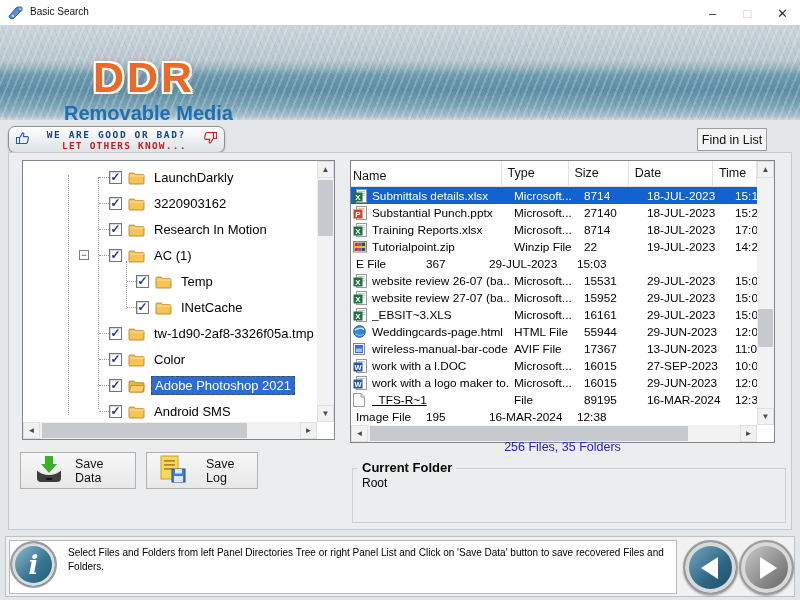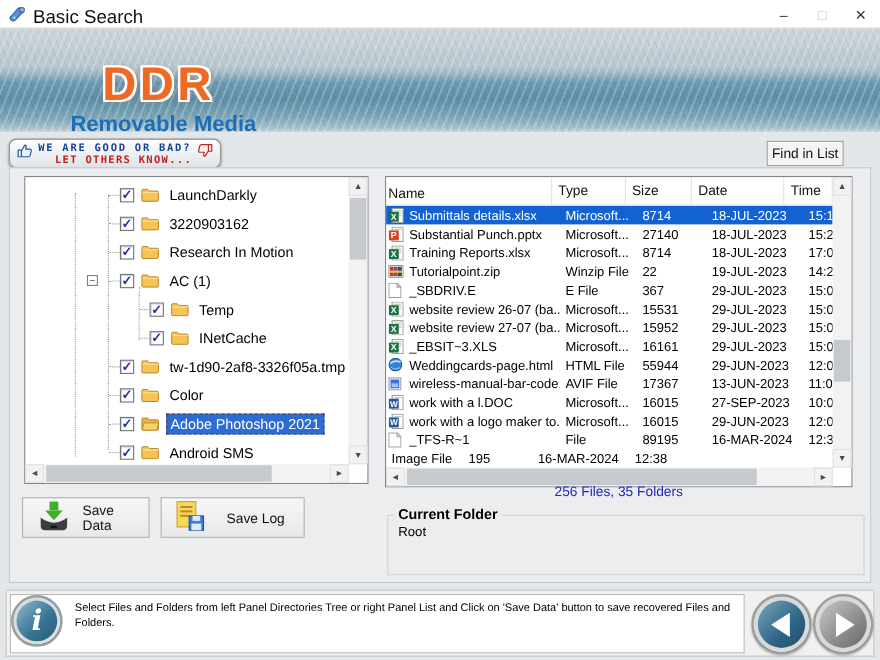--- a/index.html
+++ b/index.html
@@ -3,37 +3,37 @@
 <meta charset="utf-8">
 <style>
   * { margin:0; padding:0; box-sizing:border-box; }
   html,body { width:800px; height:600px; }
   body { font-family:"Liberation Sans", sans-serif; background:#e4e7e9; position:relative; overflow:hidden; }
   .abs { position:absolute; }
 
   
   #titlebar { left:0; top:0; width:800px; height:26px; background:#ffffff; border-bottom:1px solid #cfd3d6; }
   #title-icon { left:8px; top:5px; }
-  #title-text { left:30px; top:6px; font-size:17px; color:#111; }
+  #title-text { left:30px; top:6px; font-size:10px; color:#111; }
   #win-controls { right:0; top:0; height:26px; display:flex; }
   .win-btn { width:35px; height:26px; display:flex; align-items:center; justify-content:center; font-size:13px; color:#333; }
   .win-btn.dim { color:#c6c6c6; }
 
   
   #header { left:0; top:26px; width:800px; height:94px;
     background:linear-gradient(180deg,#ccd4da 0%,#bac8d1 36%,#9eb5c2 44%,#6b9ab1 52%,#5d8ea6 68%,#7ba4b6 85%,#a8bfca 96%,#ced9df 100%); }
   #header::after { content:""; position:absolute; inset:0;
     background:repeating-linear-gradient(112deg, rgba(255,255,255,0.20) 0 2px, rgba(255,255,255,0) 2px 7px),
                repeating-linear-gradient(68deg, rgba(25,55,75,0.07) 0 1px, rgba(0,0,0,0) 1px 6px); }
   #logo { left:93px; top:27px; font-size:43px; font-weight:bold; letter-spacing:3px; color:#ee6a24; z-index:2;
     text-shadow:-2px 0 0 #fff, 2px 0 0 #fff, 0 -2px 0 #fff, 0 2px 0 #fff, -2px -2px 0 #fff, 2px 2px 0 #fff, -2px 2px 0 #fff, 2px -2px 0 #fff, 0 0 6px rgba(238,106,36,.65); }
   #subtitle { left:64px; top:76px; font-size:20px; font-weight:bold; color:#1b6fb5; z-index:2; }
 
   
-  #feedback-btn { left:8px; top:126px; height:27px; display:flex; align-items:center; gap:3px; padding:1px 6px;
+  #feedback-btn { left:8px; top:126px; height:27px; display:flex; align-items:center; gap:15px; padding:1px 6px;
     border:1px solid #8f8f8f; border-radius:7px; background:linear-gradient(180deg,#fefefe,#dde3e7); box-shadow:0 1px 2px rgba(0,0,0,.25); }
   #feedback-text { text-align:center; font-family:"DejaVu Sans Mono", monospace; font-weight:bold; }
   #feedback-line1 { font-size:9.5px; letter-spacing:1.6px; color:#17418f; }
   #feedback-line2 { font-size:9.5px; letter-spacing:1.2px; color:#c41d1d;margin-left:16px; }
   #find-btn { left:697px; top:128px; width:70px; height:23px; background:#f4f4f4; border:1px solid #9aa0a6;
     font-size:12.5px; display:flex; align-items:center; justify-content:center; color:#111; }
 
   
   #main-area { left:8px; top:152px; width:784px; height:378px; background:#ecedee; border:1px solid #c6cacd; }
 
@@ -76,21 +76,21 @@
   
   #summary { left:350px; top:440px; width:425px; text-align:center; font-size:12.5px; color:#2323c8; }
   #groupbox { left:352px; top:468px; width:434px; height:55px; border:1px solid #cfd2d4; }
   #groupbox-legend { position:absolute; top:-9px; left:5px; background:#ecedee; padding:0 4px; font-size:13px; font-weight:bold; color:#000; }
   #groupbox-value { position:absolute; top:7px; left:9px; font-size:12px; color:#000; }
 
   
   .act-btn { position:absolute; top:452px; height:37px; background:linear-gradient(180deg,#f7f7f7,#e8e8e8);
     border:1px solid #aeb2b6; display:flex; align-items:center; gap:10px; padding:0 12px; font-size:12.5px; color:#111; }
   #save-data-btn { left:20px; width:116px; }
-  #save-log-btn { left:146px; width:131px;gap:19px; }
+  #save-log-btn { left:146px; width:112px;gap:19px; }
 
   
   #footer { left:5px; top:536px; width:790px; height:61px; background:#f1f1f1; border:1px solid #bfc2c5; }
   #msgbox { position:absolute; left:3px; top:3px; width:668px; height:54px; background:#fff; border:1px solid #b9b9b9; }
   #info-icon { position:absolute; left:4px; top:4px; width:47px; height:47px; border-radius:50%;
     background:linear-gradient(135deg,#9cc3d6,#3a7795 55%,#1f566f); border:2px solid #9c9c9c; box-shadow:inset 0 0 0 3px #d9dde0;
     display:flex; align-items:center; justify-content:center; z-index:3; }
   #info-icon span { color:#fff; font-family:"DejaVu Serif", serif; font-weight:bold; font-style:italic; font-size:26px; }
   #instruction { position:absolute; left:58px; top:5px; width:600px; font-size:10px; line-height:1.4; color:#000; }
   #brand-badge { position:absolute; left:490px; top:25px; width:181px; height:33px; border-radius:4px;
@@ -324,29 +324,20 @@
             </svg>
           </span>
           <span style="overflow: hidden; white-space: nowrap;">Tutorialpoint.zip</span>
         </div>
         <div class="tcell c-type">Winzip File</div>
         <div class="tcell c-size">22</div>
         <div class="tcell c-date">19-JUL-2023</div>
         <div class="tcell c-time">14:23</div>
       </div>
       <div class="trow">
-        <div class="tcell c-name">
-          <span class="fi">
-            <svg width="12" height="14" viewBox="0 0 12 14">
-              <path d="M0.5 0.5 H8 L11.5 4 V13.5 H0.5 Z" fill="#fff" stroke="#9a9a9a"></path>
-              <path d="M8 0.5 V4 H11.5" fill="none" stroke="#9a9a9a"></path>
-            </svg>
-          </span>
-          <span style="overflow: hidden; white-space: nowrap;">_SBDRIV.E</span>
-        </div>
         <div class="tcell c-type">E File</div>
         <div class="tcell c-size">367</div>
         <div class="tcell c-date">29-JUL-2023</div>
         <div class="tcell c-time">15:03</div>
       </div>
       <div class="trow">
         <div class="tcell c-name">
           <span class="fi">
             <svg width="14" height="14" viewBox="0 0 14 14">
               <rect x="3.5" y="0.5" width="10" height="13" fill="#fff" stroke="#9a9a9a"></rect>
@@ -469,21 +460,21 @@
         <div class="tcell c-time">12:07</div>
       </div>
       <div class="trow">
         <div class="tcell c-name">
           <span class="fi">
             <svg width="12" height="14" viewBox="0 0 12 14">
               <path d="M0.5 0.5 H8 L11.5 4 V13.5 H0.5 Z" fill="#fff" stroke="#9a9a9a"></path>
               <path d="M8 0.5 V4 H11.5" fill="none" stroke="#9a9a9a"></path>
             </svg>
           </span>
-          <span style="overflow: hidden; white-space: nowrap;">_TFS-R~1</span>
+          <span style="overflow: hidden; white-space: nowrap; text-decoration: underline;">_TFS-R~1</span>
         </div>
         <div class="tcell c-type">File</div>
         <div class="tcell c-size">89195</div>
         <div class="tcell c-date">16-MAR-2024</div>
         <div class="tcell c-time">12:38</div>
       </div>
       <div class="trow">
         <div class="tcell c-type">Image File</div>
         <div class="tcell c-size">195</div>
         <div class="tcell c-date">16-MAR-2024</div>

